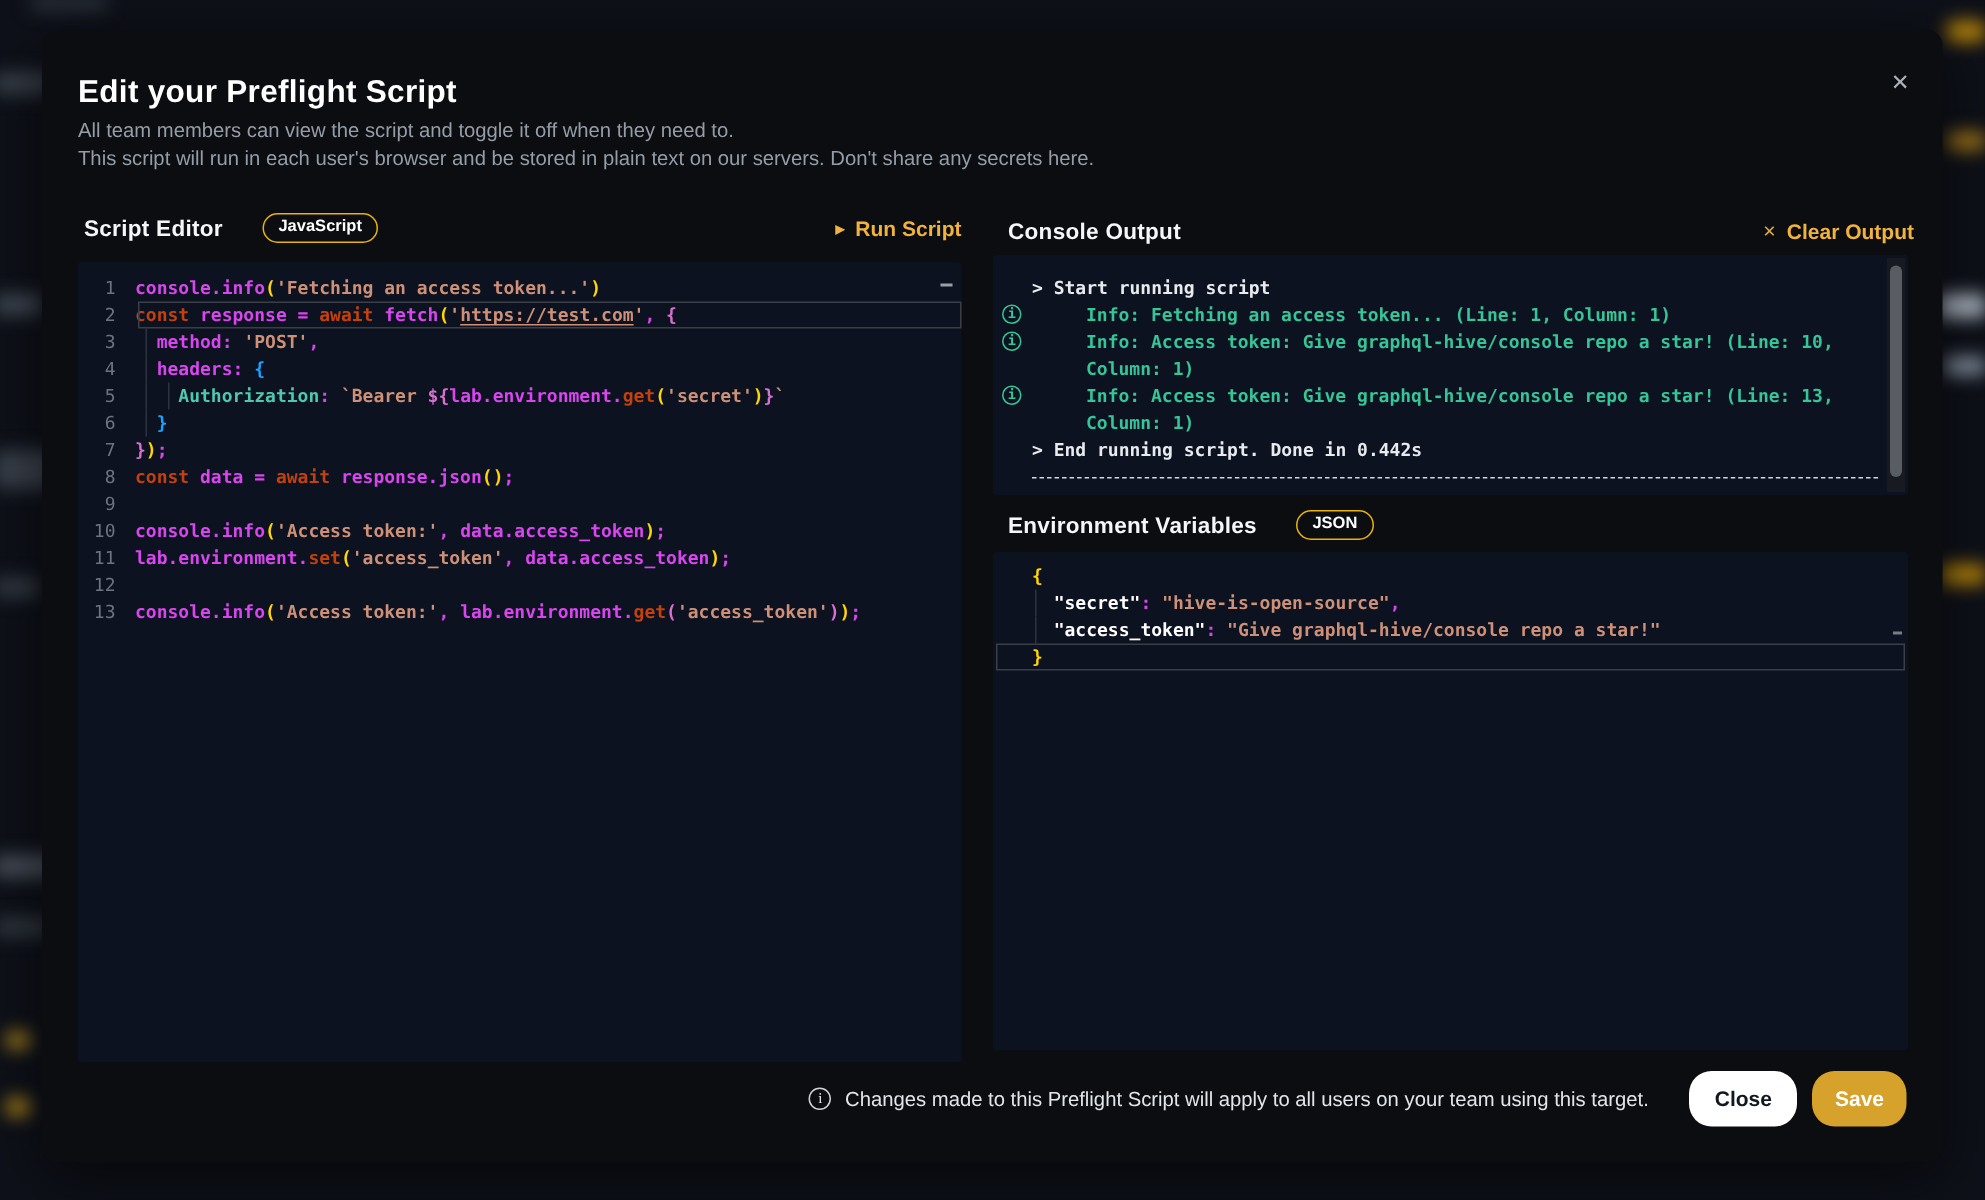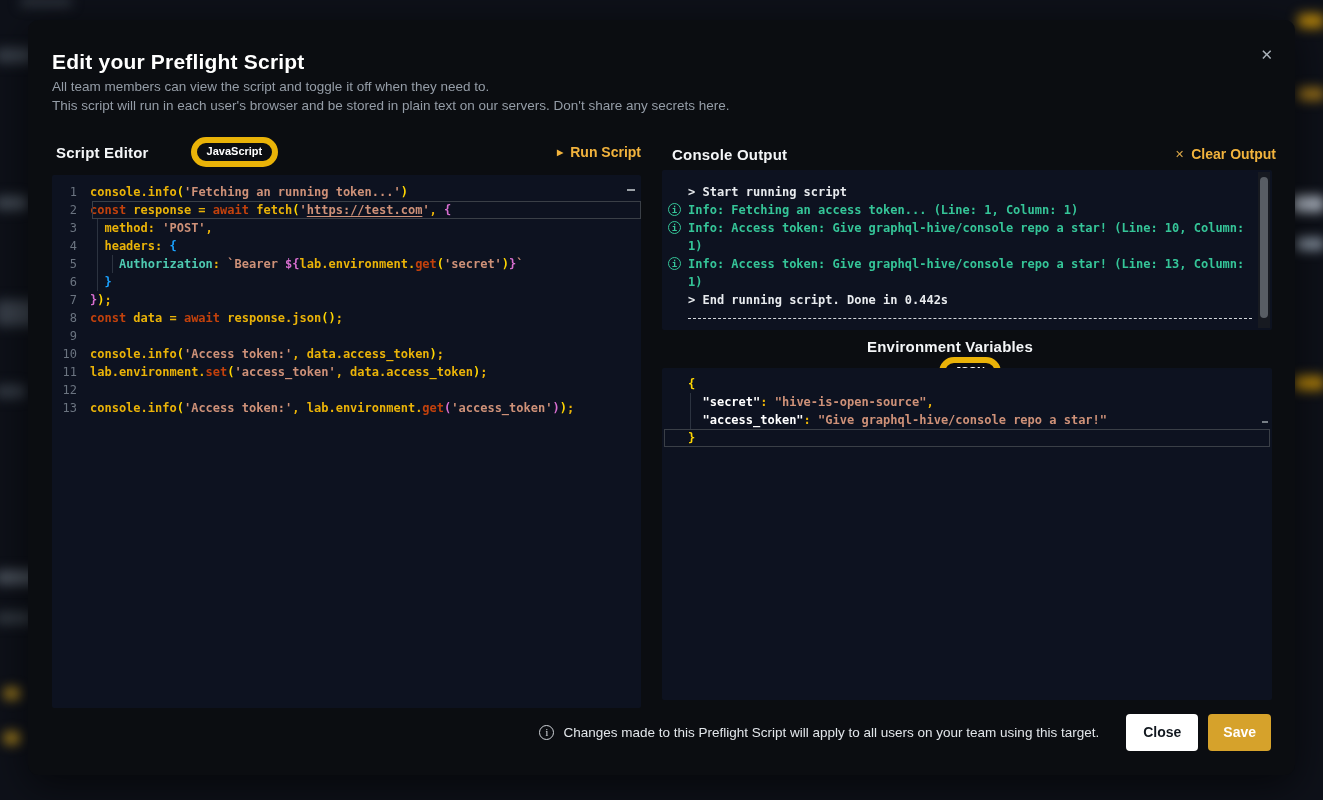--- a/index.html
+++ b/index.html
@@ -14,85 +14,85 @@
   
   .modal { position:absolute; left:28px; top:20px; width:1267px; height:755px;
     background:#0b0d11; border-radius:10px; box-shadow:0 10px 40px rgba(0,0,0,.6); }
 
   .m-title { position:absolute; left:24px; top:30px; font-size:21px; font-weight:700; color:#ffffff; letter-spacing:.2px; }
   .m-desc  { position:absolute; left:24px; top:57px; font-size:13.5px; line-height:19px; color:#959da7; }
   .close-x { position:absolute; right:16px; top:22px; font-size:15px; color:#aab1b9; padding:6px;
     font-family:"DejaVu Sans", sans-serif; line-height:1; }
 
   
-  .sec-head { position:absolute; display:flex; align-items:center; gap:2px; height:24px; }
+  .sec-head { position:absolute; display:flex; align-items:center; gap:26px; height:24px; }
   .sec-label { font-size:15px; font-weight:700; color:#f4f6f8; letter-spacing:.2px; }
-  .badge { font-size:11px; font-weight:700; color:#fff; border:6px solid #eab308;
-    border-radius:999px; padding:3px 10px 4px; line-height:1;margin-left:40px; }
+  .badge { font-size:11px; font-weight:700; color:#fff; border:1px solid #eab308;
+    border-radius:999px; padding:3px 10px 4px; line-height:1; }
   .head-btn { margin-left:auto; display:flex; align-items:center; gap:7px;
     color:#f2b33d; font-size:14px; font-weight:700; background:none; border:none;
     font-family:"Liberation Sans", sans-serif; }
   .head-btn .gi { font-family:"DejaVu Sans", sans-serif; font-weight:400; }
   .run-tri { font-size:8px; color:#f2b33d; }
   .clear-xi { font-size:11px; color:#dba748; }
 
   .se-head  { left:24px;  top:120px; width:589px; padding-left:4px; }
   .co-head  { left:638px; top:122px; width:610px; padding-left:6px; }
-  .ev-head  { left:614px; top:318px; width:610px; padding-left:6px;flex-direction:column; }
+  .ev-head  { left:638px; top:318px; width:610px; padding-left:6px; }
 
   
   .panel { position:absolute; background:#0d1220; border-radius:2px;
     font-family:"DejaVu Sans Mono", monospace; font-size:12px; line-height:18px; font-weight:700; }
   .editor-panel { left:24px; top:155px; width:589px; height:533px; padding-top:8px; }
   .console-panel { left:634px; top:150px; width:610px; height:160px; padding-top:13px; }
   .env-panel { left:634px; top:348px; width:610px; height:332px; padding-top:7px; }
 
   
   .code-line { display:flex; height:18px; white-space:pre; position:relative; }
   .ln { width:38px; padding-right:13px; text-align:right; color:#6b7480; font-weight:400; flex:none; }
   .code-wrap { position:relative; flex:1; }
   .editor-panel .code-line.current::after { content:""; position:absolute; left:40px; right:0; top:0; bottom:0;
     border:1px solid #3a3f47; pointer-events:none; }
   .env-panel .code-line { padding-left:26px; }
   .env-panel .code-line.current::after { content:""; position:absolute; left:2px; right:2px; top:0; bottom:0;
     border:1px solid #3a3f47; pointer-events:none; }
   .guide { position:absolute; top:0; bottom:0; border-left:1px solid #2c3340; }
 
   
-  .seg.fg{color:#eab308} .seg.k{color:#c2410c} .seg.s{color:#ce9178}
+  .seg.fg{color:#d946ef} .seg.k{color:#c2410c} .seg.s{color:#ce9178}
   .seg.sl{color:#ce9178; text-decoration:underline; text-underline-offset:2px}
   .seg.g{color:#ffd602} .seg.p{color:#d96fd1} .seg.bl{color:#1aa2ff}
   .seg.t{color:#4ec9b0} .seg.key{color:#ffffff}
 
   
   .ruler-mark { position:absolute; width:8px; height:2px; background:#9aa0a6; }
 
   
   .console-row { display:flex; padding-left:6px; }
   .ci-cell { width:20px; flex:none; padding-top:2px; }
   .ci { display:flex; align-items:center; justify-content:center; width:13px; height:13px;
     border:1px solid #35c598; border-radius:50%; color:#35c598; font-size:9px; font-weight:700; }
   .ct { flex:1; max-width:564px; white-space:pre-wrap; }
   .console-row.log .ct { color:#e8ebee; }
-  .console-row.info .ct { color:#35c598; }
+  .console-row.info .ct { color:#35c598;margin-left:36px; }
   .console-sep { margin:9px 20px 0 26px; border-top:1px dashed #d4d8dd; height:0; }
 
   
   .sb-track { position:absolute; top:2px; bottom:2px; right:2px; width:12px; background:#171a21; }
   .sb-thumb { position:absolute; left:2px; right:2px; top:5px; bottom:10px; background:#585d64; border-radius:6px; }
 
   
   .footer { position:absolute; left:24px; right:24px; top:690px; height:44px;
     display:flex; align-items:center; justify-content:flex-end; gap:10px; }
   .f-note-wrap { display:flex; align-items:center; gap:9px; margin-right:17px; }
   .f-info { display:flex; align-items:center; justify-content:center; width:15px; height:15px;
     border:1px solid #cfd3d8; border-radius:50%; color:#e2e6ea; font-size:10px;
     font-family:"Liberation Serif", serif; flex:none; }
   .f-note { font-size:13.5px; color:#e2e6ea; }
-  .btn { height:37px; border:none; border-radius:4px; font-size:14px; font-weight:700;
+  .btn { height:37px; border:none; border-radius:15px; font-size:14px; font-weight:700;
     font-family:"Liberation Sans", sans-serif; padding:0 17px; }
   .btn-close { background:#ffffff; color:#12181f; }
   .btn-save { background:#d6a22b; color:#ffffff; padding:0 15px; }
 </style>
 </head>
 <body>
 
 <div class="backdrop" data-interactable="false">
   <div class="bshape" style="left:-4px; top:48px;  width:38px; height:15px; background:#39404a;"></div>
   <div class="bshape" style="left:20px; top:-3px;  width:52px; height:10px; background:#2c323b;"></div>
@@ -123,21 +123,21 @@
     <span class="sec-label" data-interactable="false">Script Editor</span>
     <span class="badge" data-interactable="false">JavaScript</span>
     <button class="head-btn" data-interactable="true">
       <span class="run-tri" data-interactable="false">▶</span>
       <span data-interactable="false">Run Script</span>
     </button>
   </div>
 
   <div class="panel editor-panel" id="editor-lines" data-interactable="true">
     <div class="ruler-mark" style="right:6px; top:14px;" data-interactable="false"></div>
-  <div class="code-line" data-interactable="true"><span class="ln" data-interactable="false">1</span><span class="code-wrap"><span class="seg fg" data-interactable="false">console.info</span><span class="seg g" data-interactable="false">(</span><span class="seg s" data-interactable="false">'Fetching an running token...'</span><span class="seg g" data-interactable="false">)</span></span></div>
+  <div class="code-line" data-interactable="true"><span class="ln" data-interactable="false">1</span><span class="code-wrap"><span class="seg fg" data-interactable="false">console.info</span><span class="seg g" data-interactable="false">(</span><span class="seg s" data-interactable="false">'Fetching an access token...'</span><span class="seg g" data-interactable="false">)</span></span></div>
       <div class="code-line current" data-interactable="true"><span class="ln" data-interactable="false">2</span><span class="code-wrap"><span class="seg k" data-interactable="false">const</span><span class="seg fg" data-interactable="false"> response = </span><span class="seg k" data-interactable="false">await</span><span class="seg fg" data-interactable="false"> fetch</span><span class="seg g" data-interactable="false">(</span><span class="seg s" data-interactable="false">'</span><span class="seg sl" data-interactable="false">https://test.com</span><span class="seg s" data-interactable="false">'</span><span class="seg fg" data-interactable="false">, </span><span class="seg p" data-interactable="false">{</span></span></div>
       <div class="code-line" data-interactable="true"><span class="ln" data-interactable="false">3</span><span class="code-wrap"><i class="guide" data-interactable="false" style="left: 1ch;"></i><span class="seg fg" data-interactable="false">  method: </span><span class="seg s" data-interactable="false">'POST'</span><span class="seg fg" data-interactable="false">,</span></span></div>
       <div class="code-line" data-interactable="true"><span class="ln" data-interactable="false">4</span><span class="code-wrap"><i class="guide" data-interactable="false" style="left: 1ch;"></i><span class="seg fg" data-interactable="false">  headers: </span><span class="seg bl" data-interactable="false">{</span></span></div>
       <div class="code-line" data-interactable="true"><span class="ln" data-interactable="false">5</span><span class="code-wrap"><i class="guide" data-interactable="false" style="left: 1ch;"></i><i class="guide" data-interactable="false" style="left: 3ch;"></i><span class="seg fg" data-interactable="false">    </span><span class="seg t" data-interactable="false">Authorization</span><span class="seg fg" data-interactable="false">: </span><span class="seg s" data-interactable="false">`Bearer </span><span class="seg p" data-interactable="false">${</span><span class="seg fg" data-interactable="false">lab.environment.</span><span class="seg k" data-interactable="false">get</span><span class="seg g" data-interactable="false">(</span><span class="seg s" data-interactable="false">'secret'</span><span class="seg g" data-interactable="false">)</span><span class="seg p" data-interactable="false">}</span><span class="seg s" data-interactable="false">`</span></span></div>
       <div class="code-line" data-interactable="true"><span class="ln" data-interactable="false">6</span><span class="code-wrap"><i class="guide" data-interactable="false" style="left: 1ch;"></i><span class="seg fg" data-interactable="false">  </span><span class="seg bl" data-interactable="false">}</span></span></div>
       <div class="code-line" data-interactable="true"><span class="ln" data-interactable="false">7</span><span class="code-wrap"><span class="seg p" data-interactable="false">}</span><span class="seg g" data-interactable="false">)</span><span class="seg fg" data-interactable="false">;</span></span></div>
       <div class="code-line" data-interactable="true"><span class="ln" data-interactable="false">8</span><span class="code-wrap"><span class="seg k" data-interactable="false">const</span><span class="seg fg" data-interactable="false"> data = </span><span class="seg k" data-interactable="false">await</span><span class="seg fg" data-interactable="false"> response.json</span><span class="seg g" data-interactable="false">(</span><span class="seg g" data-interactable="false">)</span><span class="seg fg" data-interactable="false">;</span></span></div>
       <div class="code-line" data-interactable="true"><span class="ln" data-interactable="false">9</span><span class="code-wrap"></span></div>
       <div class="code-line" data-interactable="true"><span class="ln" data-interactable="false">10</span><span class="code-wrap"><span class="seg fg" data-interactable="false">console.info</span><span class="seg g" data-interactable="false">(</span><span class="seg s" data-interactable="false">'Access token:'</span><span class="seg fg" data-interactable="false">, data.access_token</span><span class="seg g" data-interactable="false">)</span><span class="seg fg" data-interactable="false">;</span></span></div>
       <div class="code-line" data-interactable="true"><span class="ln" data-interactable="false">11</span><span class="code-wrap"><span class="seg fg" data-interactable="false">lab.environment.</span><span class="seg k" data-interactable="false">set</span><span class="seg g" data-interactable="false">(</span><span class="seg s" data-interactable="false">'access_token'</span><span class="seg fg" data-interactable="false">, data.access_token</span><span class="seg g" data-interactable="false">)</span><span class="seg fg" data-interactable="false">;</span></span></div>

